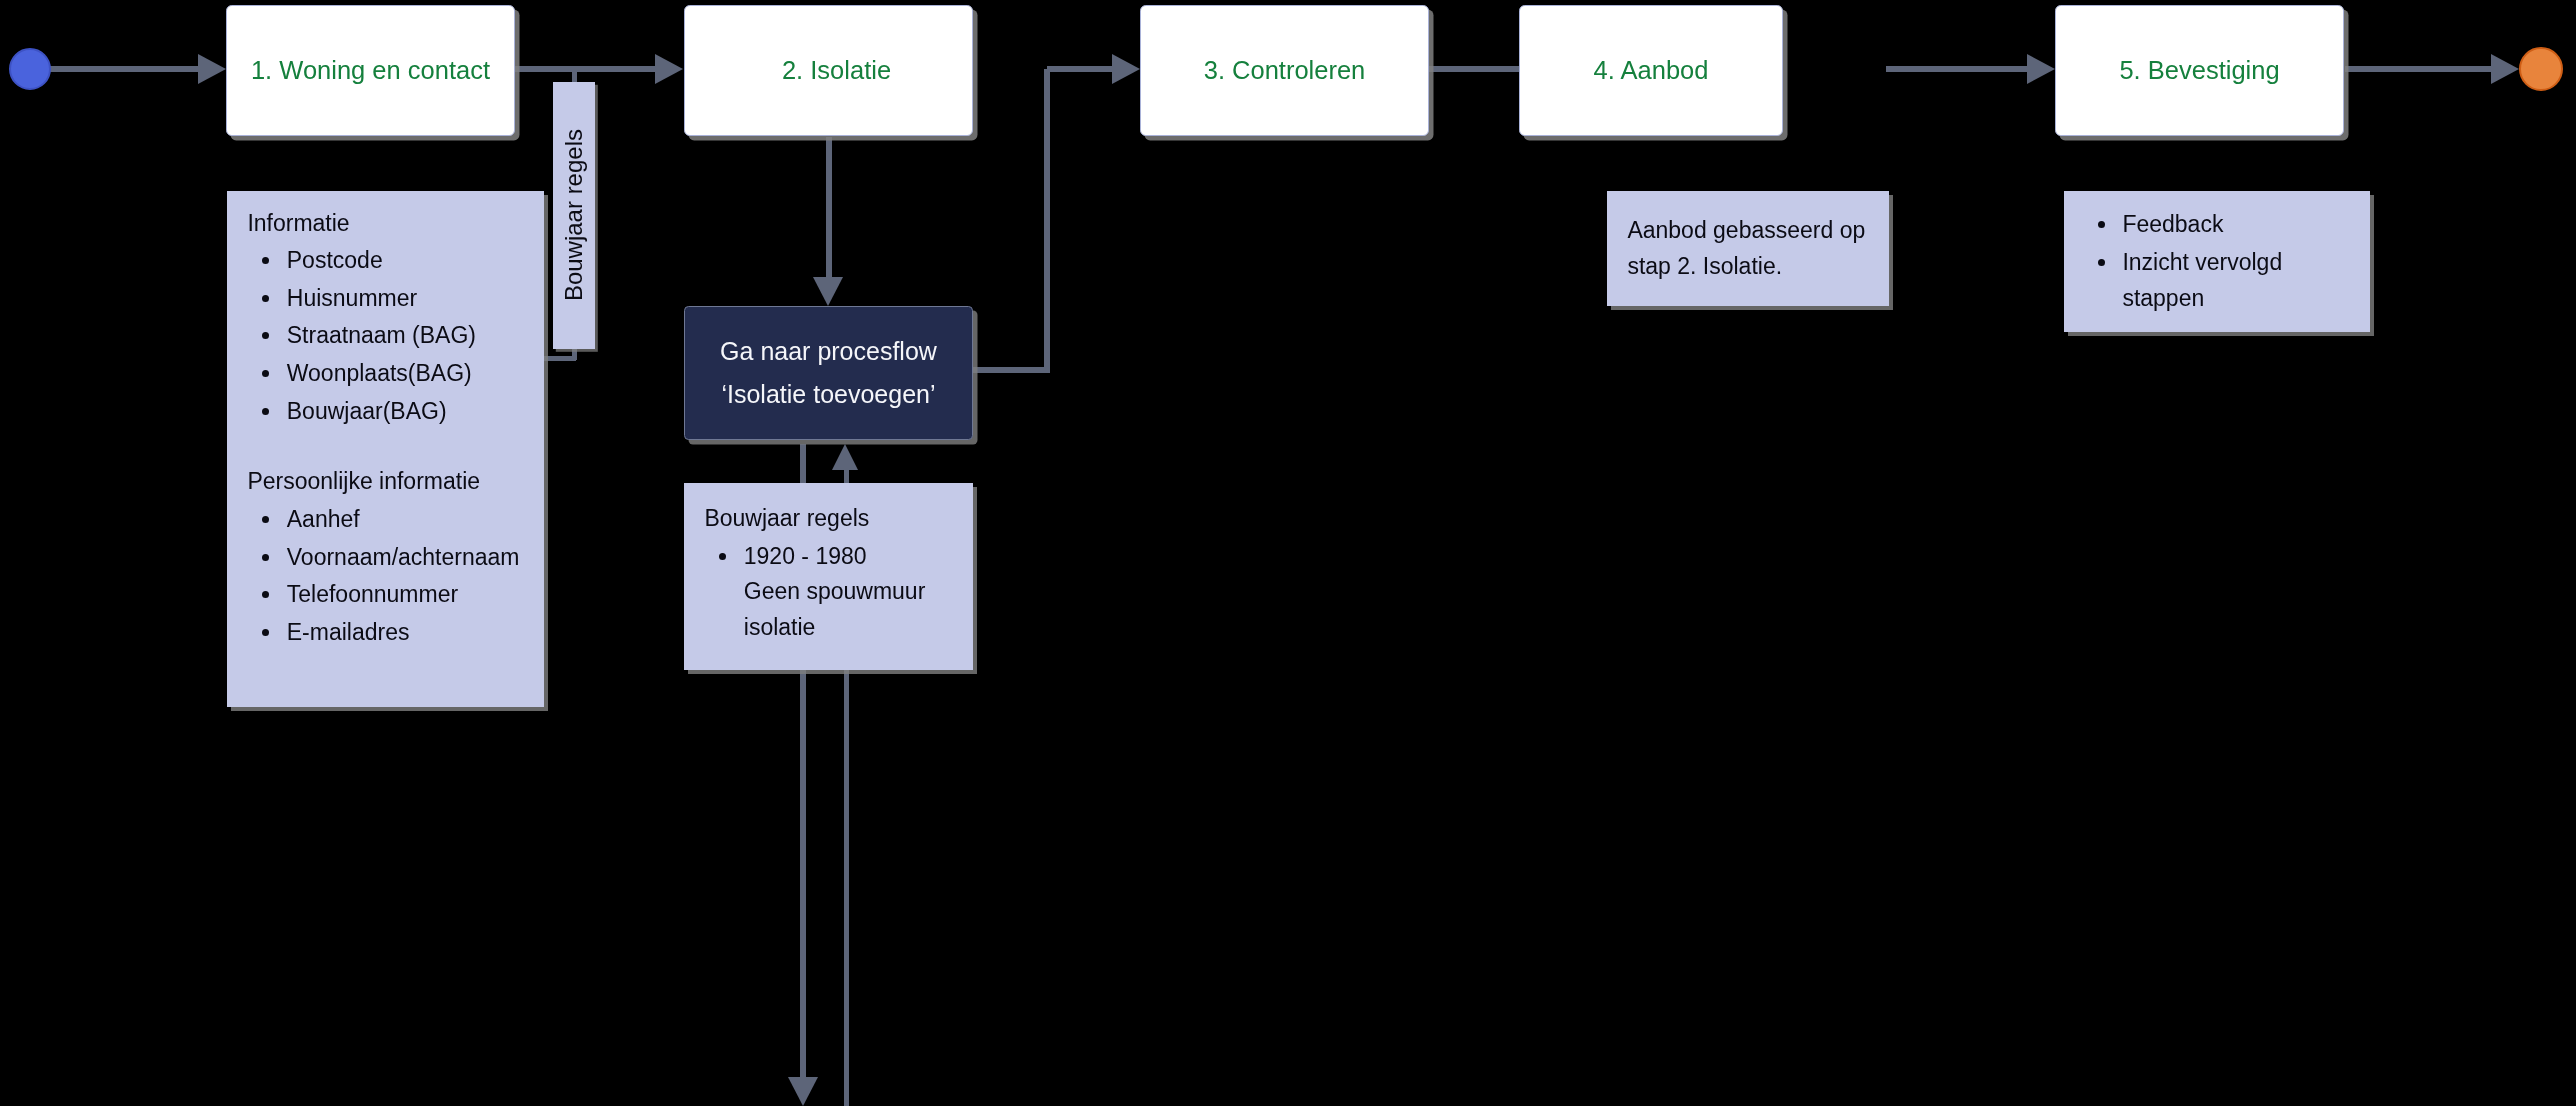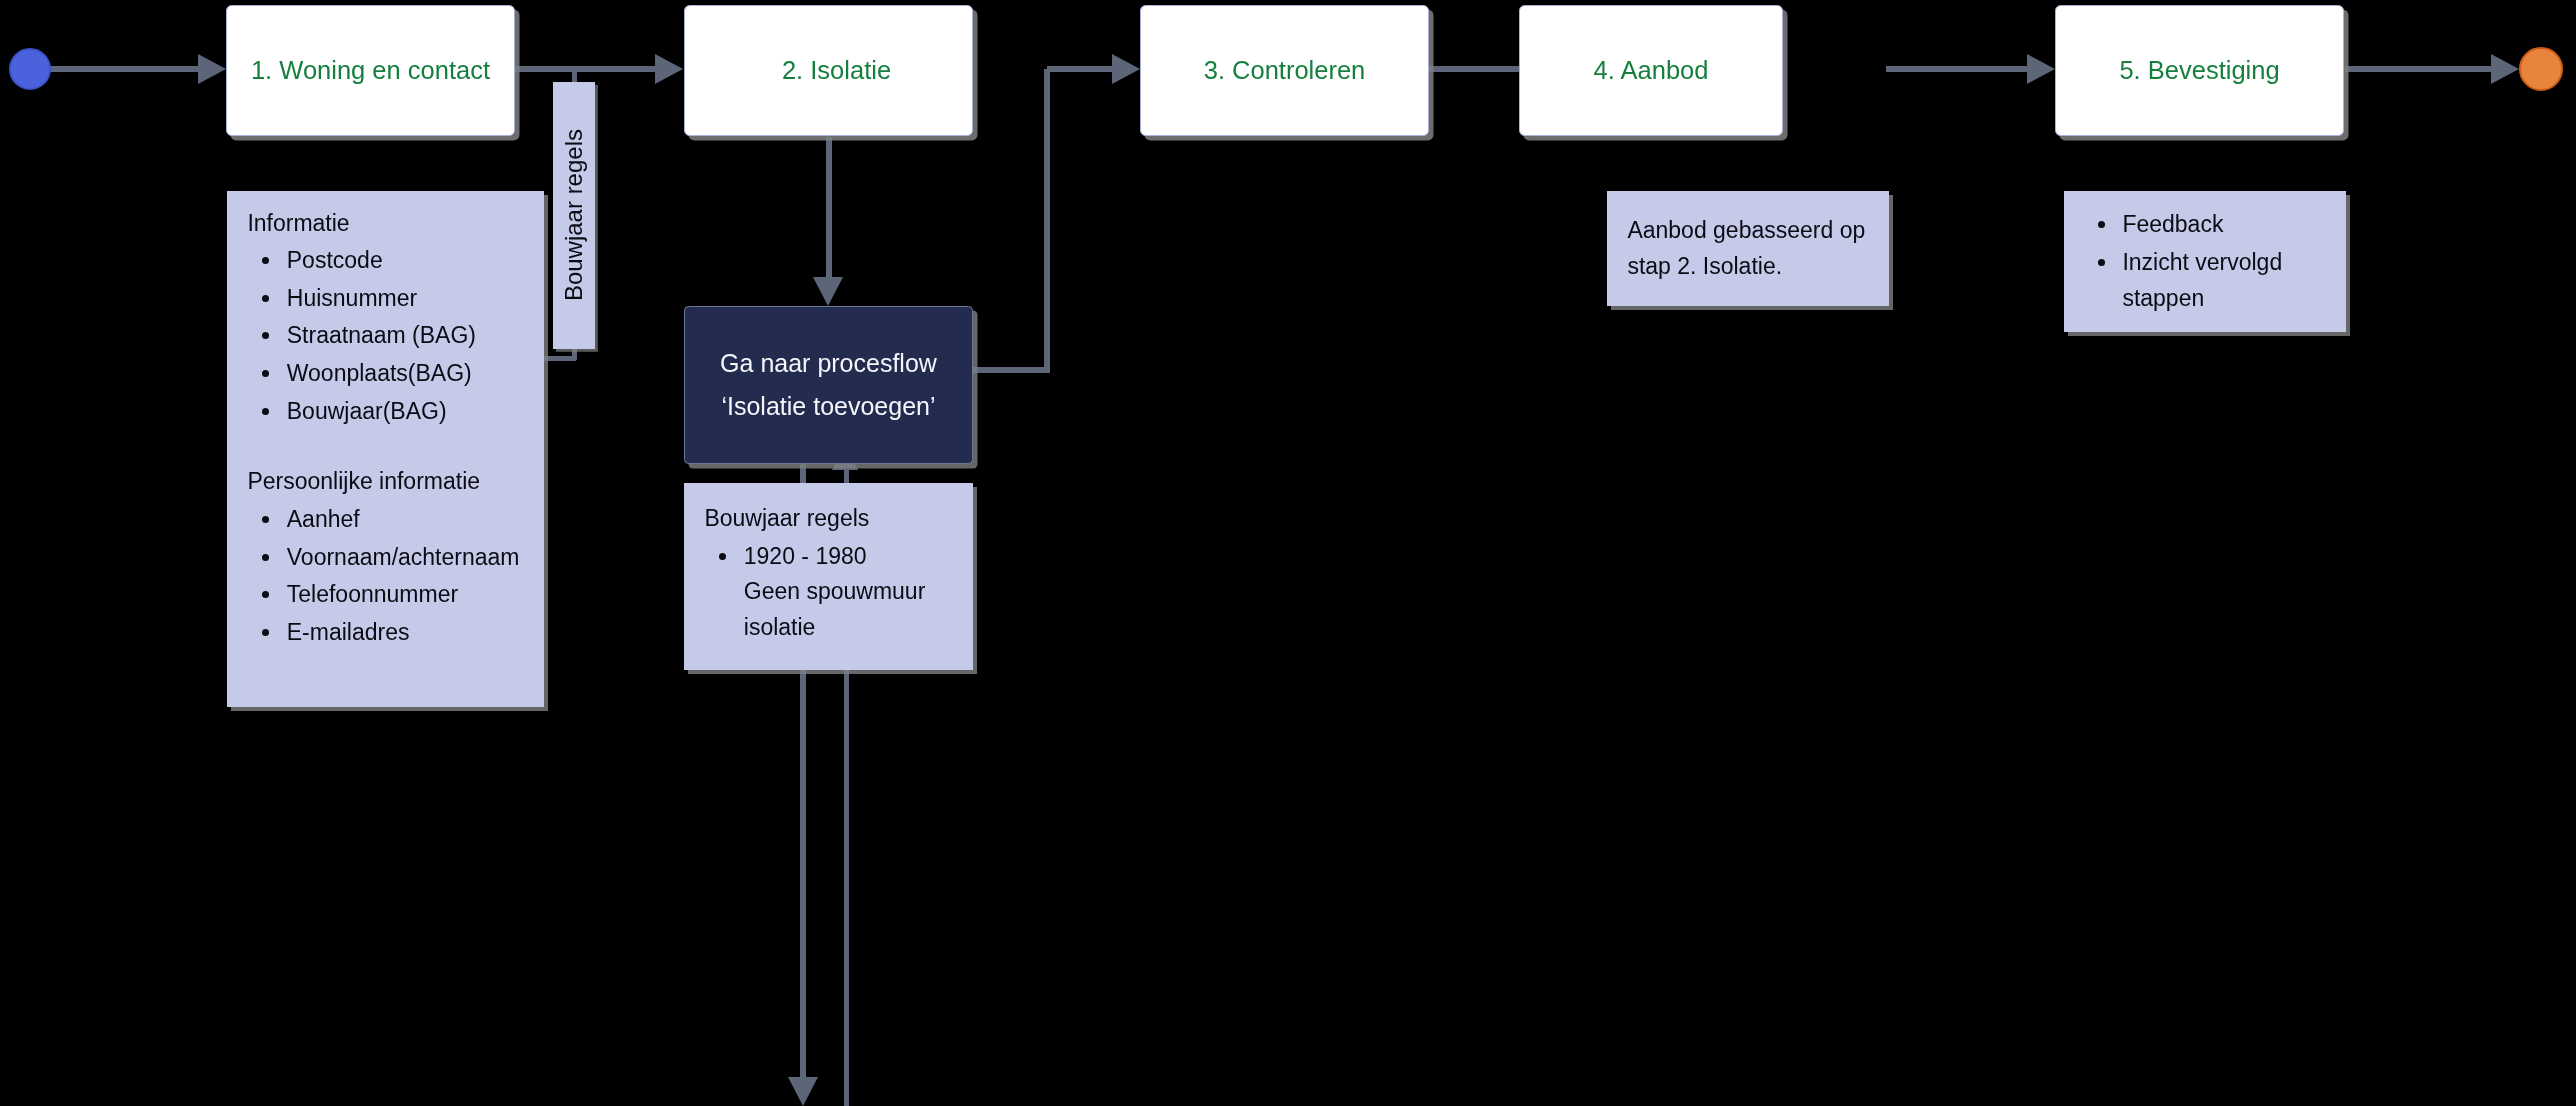--- a/index.html
+++ b/index.html
@@ -22,21 +22,21 @@
   .note{
     position:absolute;background:#c5cae8;z-index:2;box-sizing:border-box;
     box-shadow:4px 4px 0 rgba(128,128,128,0.8);
     font-size:23px;line-height:1.56;color:#0b0b14;
   }
   .note ul{margin:0;padding-left:36px;list-style:disc;}
   .note ol{margin:0;padding-left:43px;}
   .note li{padding-left:3.4px;margin:1.7px 0;}
   .note .sec-title{display:block;}
   .process-box{
-    position:absolute;left:684px;top:306px;width:289px;height:158px;
+    position:absolute;left:684px;top:306px;width:289px;height:134px;
     background:#232c4e;border:1.7px solid #6f7894;border-radius:4.5px;
     box-shadow:4.5px 4.5px 0 rgba(128,128,128,0.8);
     display:flex;flex-direction:column;align-items:center;justify-content:center;
     z-index:3;box-sizing:border-box;
   }
   .process-box span{color:#f5f6fa;font-size:25px;line-height:1.72;text-align:center;}
   .vlabel{
     position:absolute;left:553px;top:82px;width:42px;height:267px;background:#c5cae8;
     z-index:2;display:flex;align-items:center;justify-content:center;
     box-shadow:2.8px 2.8px 0 rgba(128,128,128,0.7);box-sizing:border-box;
@@ -145,21 +145,21 @@
         <span style="display:block;">Geen spouwmuur isolatie</span>
       </li>
     </ul>
   </div>
 
 
   <div class="note" style="left:1607px;top:191px;width:282px;height:115px;padding:0 17px 0 20.4px;display:flex;align-items:center;">
     <span>Aanbod gebasseerd op stap 2. Isolatie.</span>
   </div>
 
-  <div class="note" style="left:2064px;top:191px;width:282px;height:141px;padding:14.7px 16px 13.6px 19px;">
+  <div class="note" style="left:2064px;top:191px;width:306px;height:141px;padding:14.7px 16px 13.6px 19px;">
     <ul>
       <li>Feedback</li>
       <li>Inzicht vervolgd stappen</li>
     </ul>
   </div>
 
 </div>
 
 
 </body></html>

